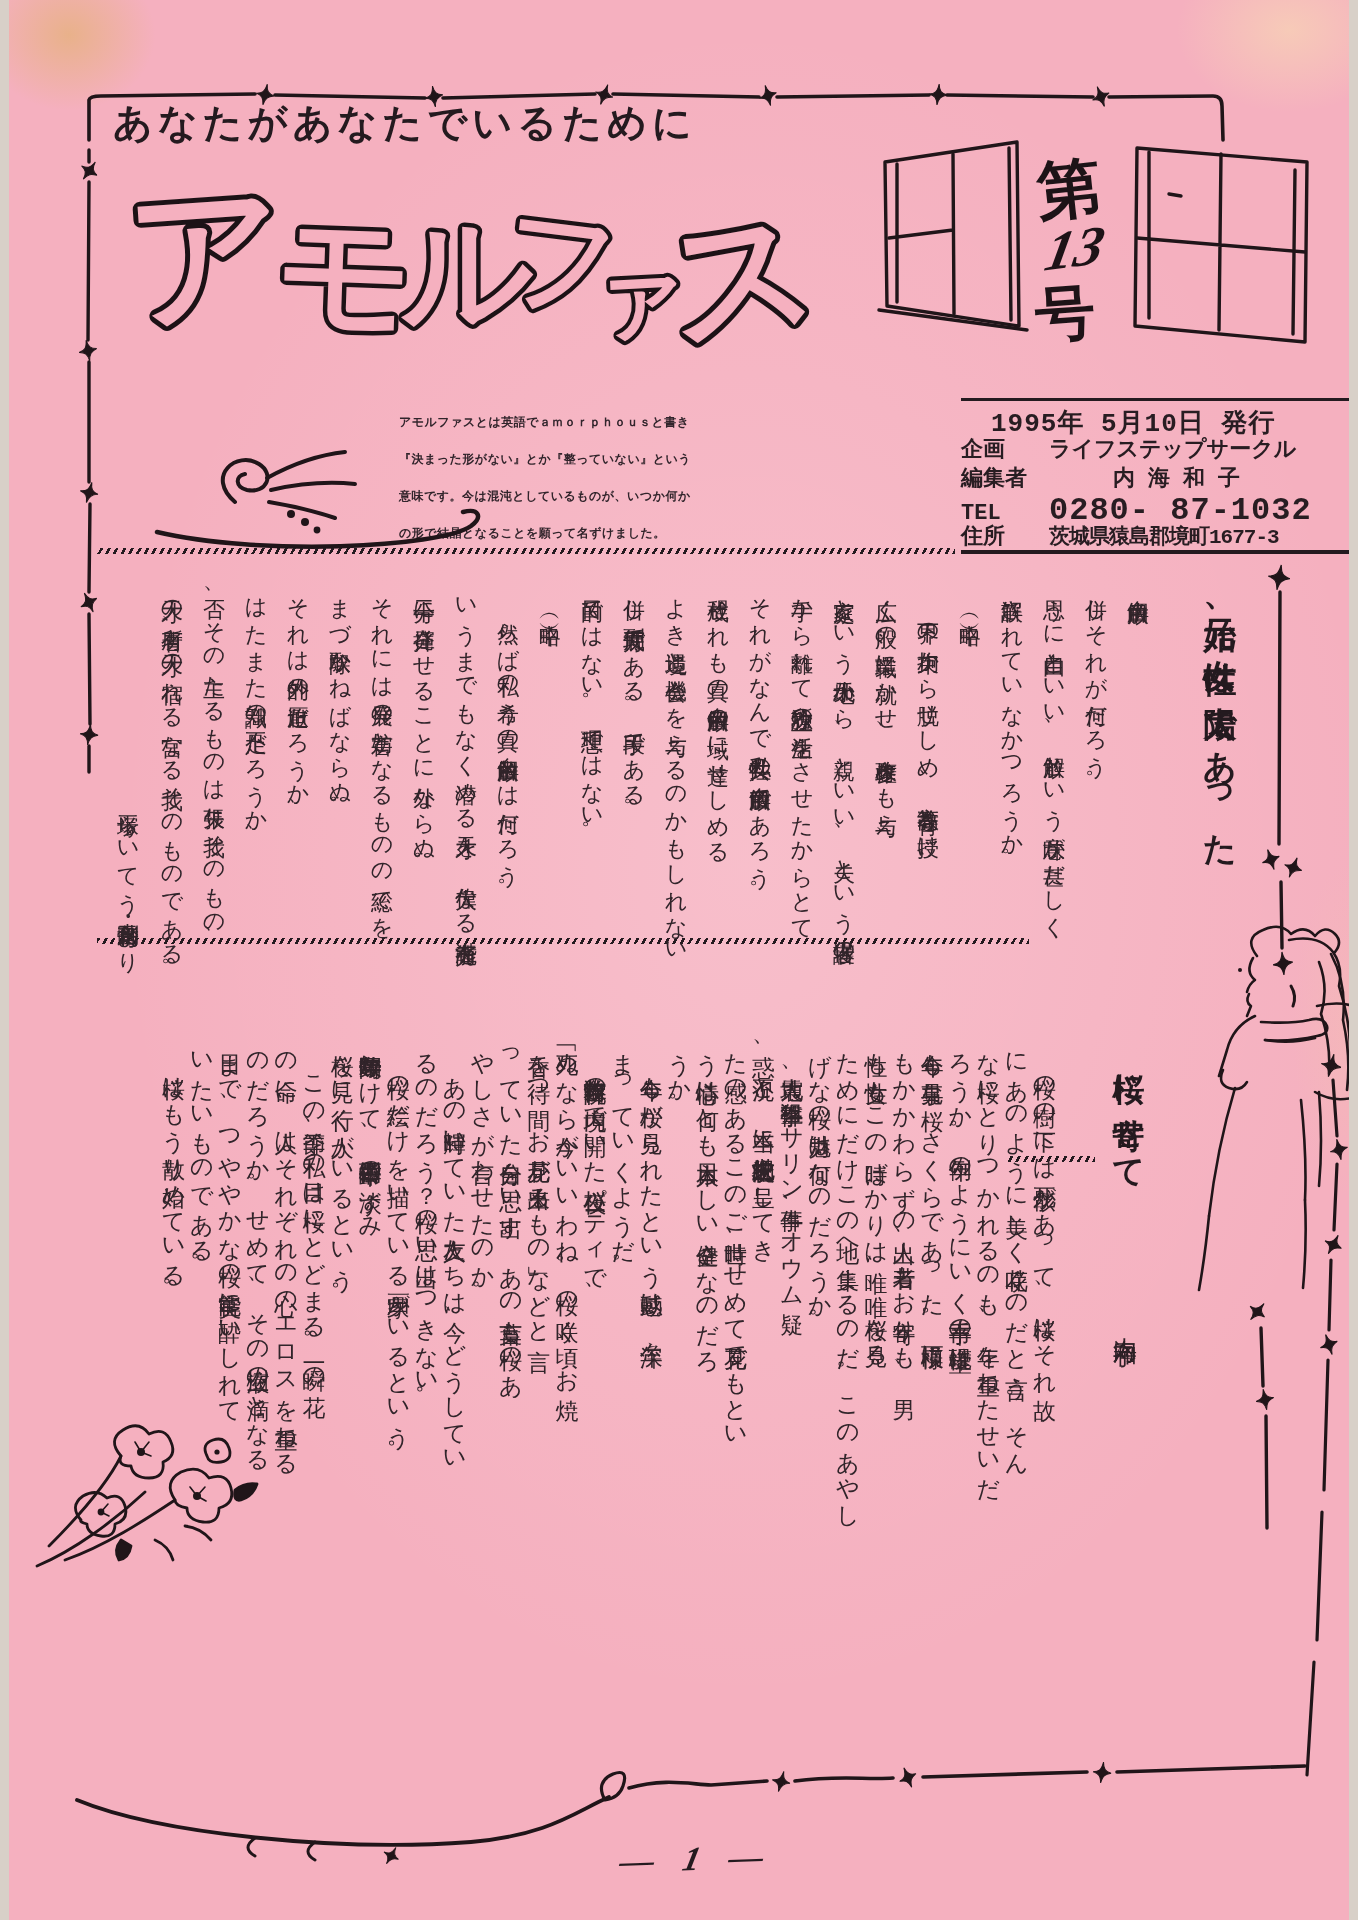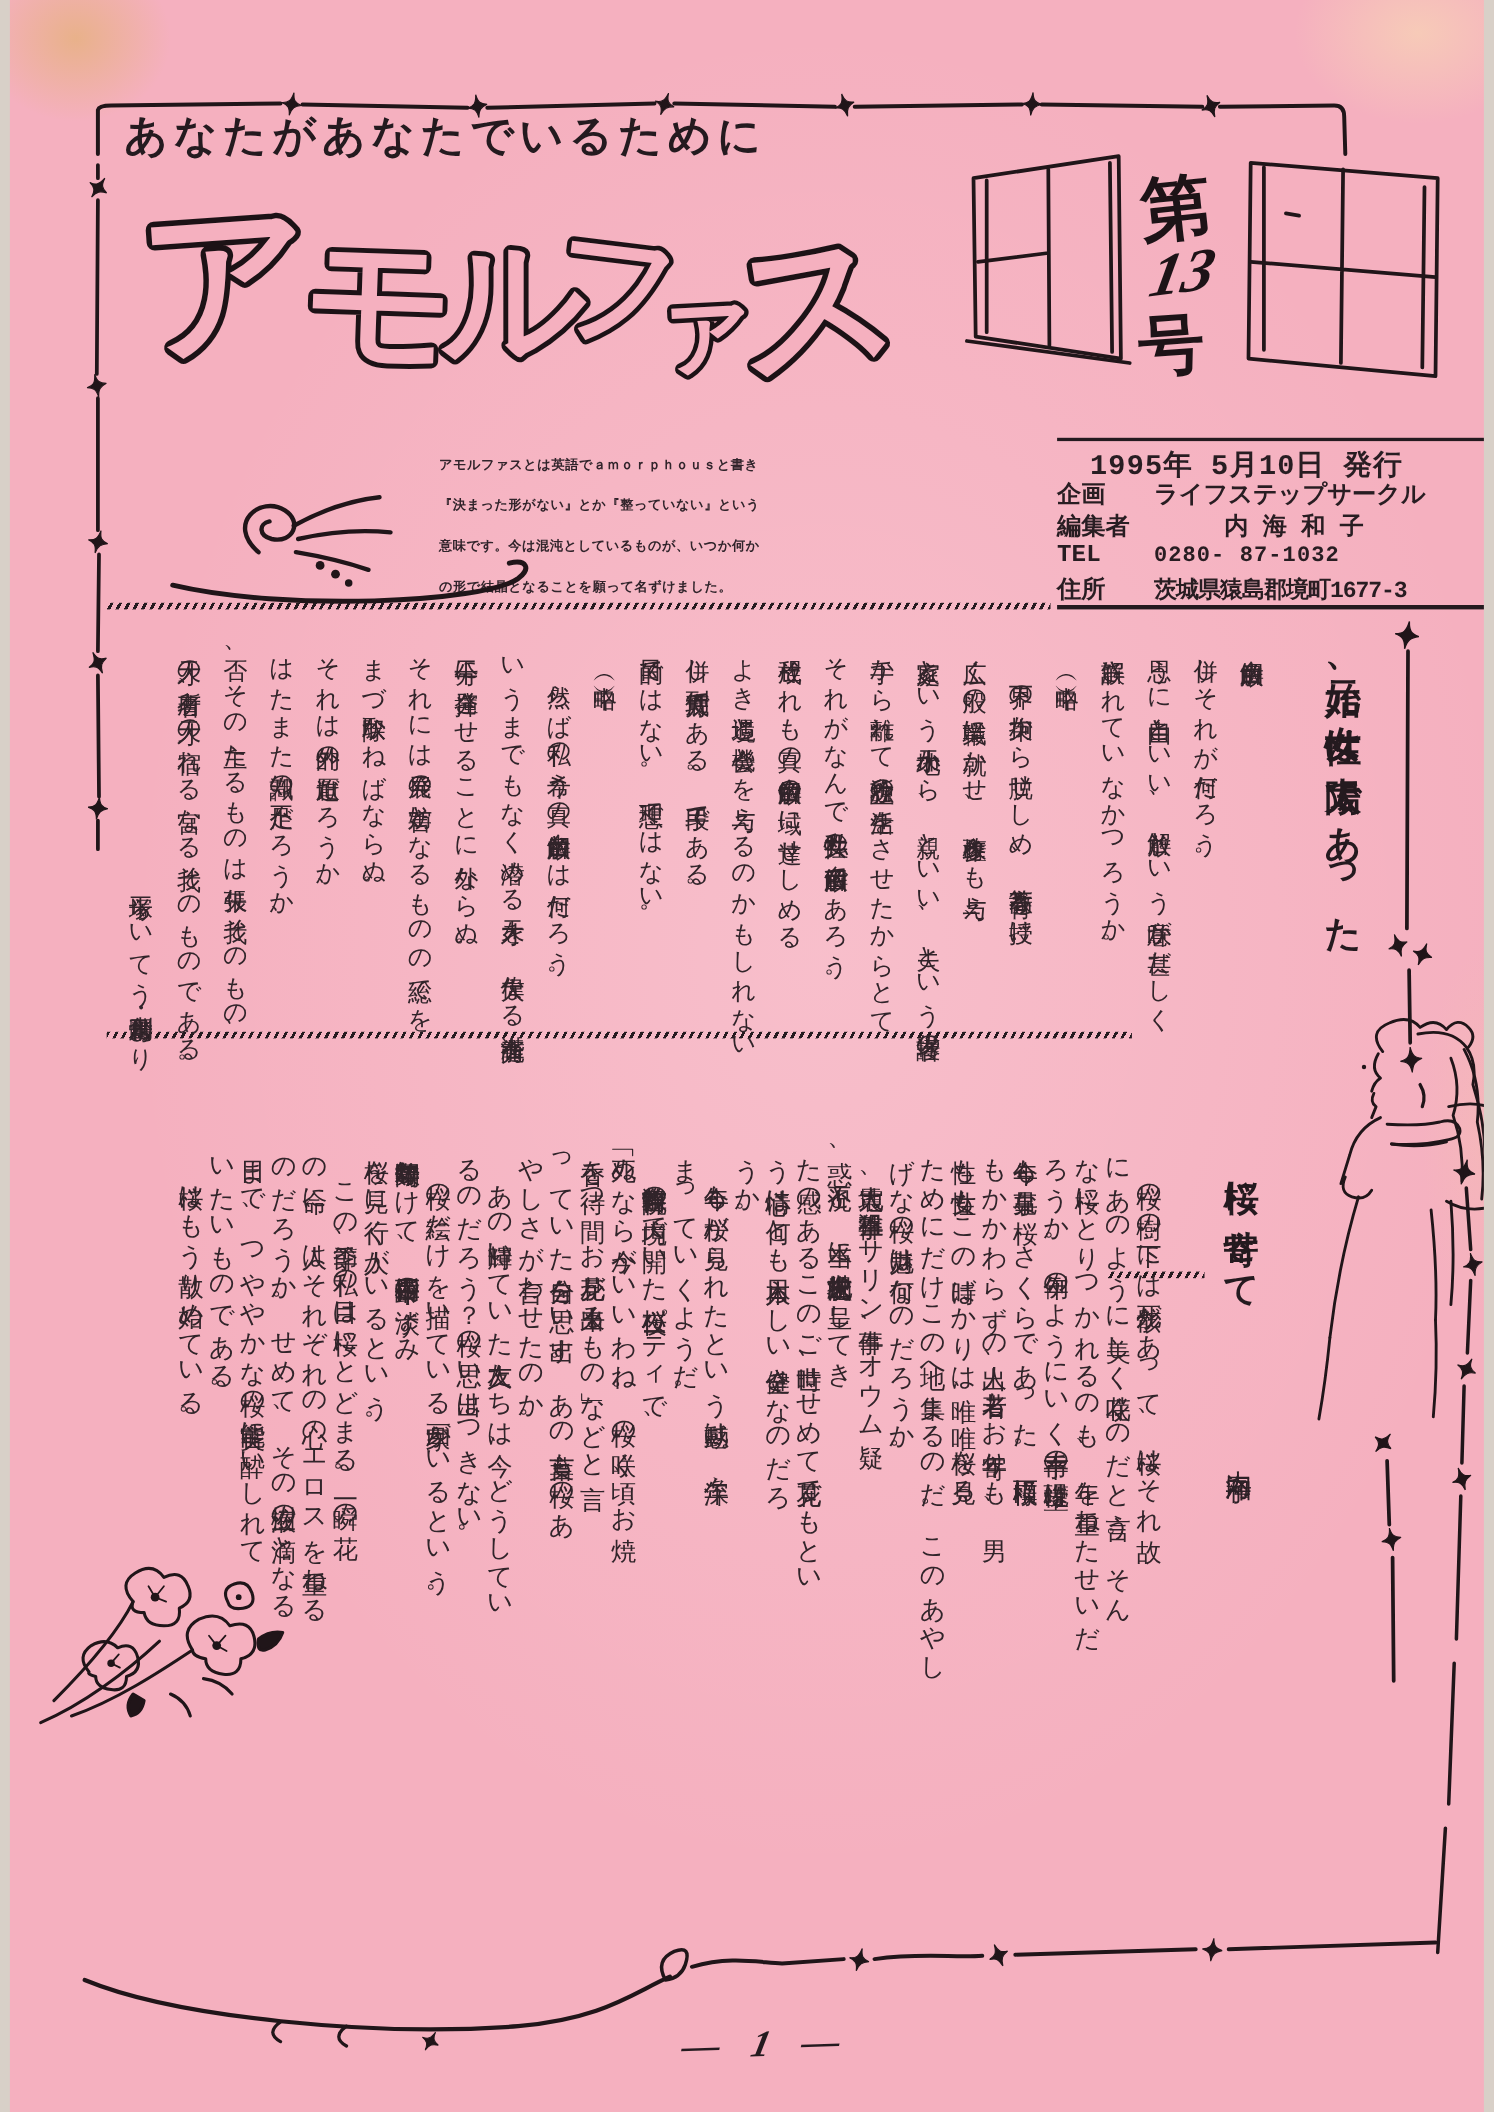--- a/index.html
+++ b/index.html
@@ -41,21 +41,21 @@
     border-top:3px solid #241a1f;border-bottom:4px solid #241a1f;
     font-family:"Liberation Mono","DejaVu Sans Mono",monospace;font-weight:700;color:#281d22;
     padding-top:4px;box-sizing:border-box;
   }
   .pub-row{display:flex;align-items:baseline;height:29px;white-space:nowrap;}
   .pub-label{display:inline-block;min-width:88px;font-size:22px;}
   .pub-value{font-size:22px;}
   .pub-date{font-size:26px;letter-spacing:1px;margin-left:30px;}
   .pub-editor{letter-spacing:13px;margin-left:64px;}
   .pub-addr{font-size:21px;letter-spacing:-1px;}
-  .pub-tel{font-size:20px;letter-spacing:1px;}
+  .pub-tel{font-size:32px;letter-spacing:1px;}
 
   .hatch{position:absolute;height:6px;
     background:repeating-linear-gradient(-62deg,#241a1f 0 2.6px, rgba(0,0,0,0) 2.6px 6.8px);}
   .hatch1{left:88px;top:548px;width:858px;}
   .hatch2{left:88px;top:938px;width:932px;}
   .hatch3{left:998px;top:1156px;width:88px;}
 
   .vtext{writing-mode:vertical-rl;text-orientation:mixed;}
   .vtext p{margin:0;white-space:nowrap;}
 

